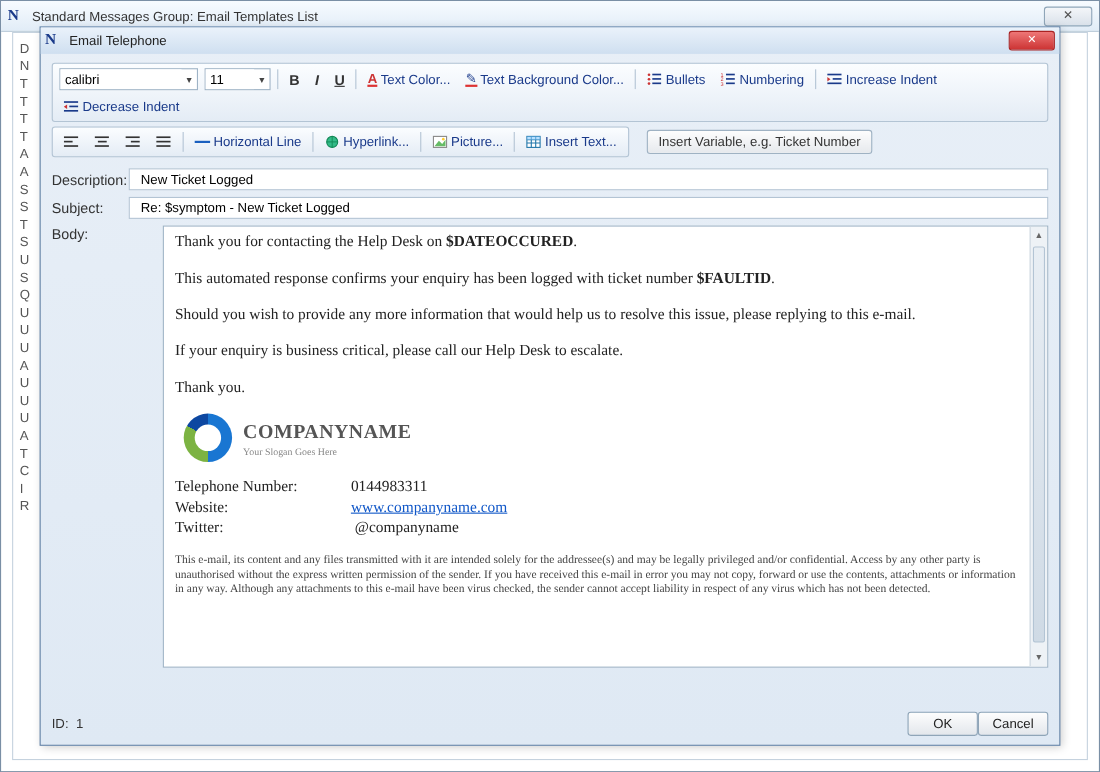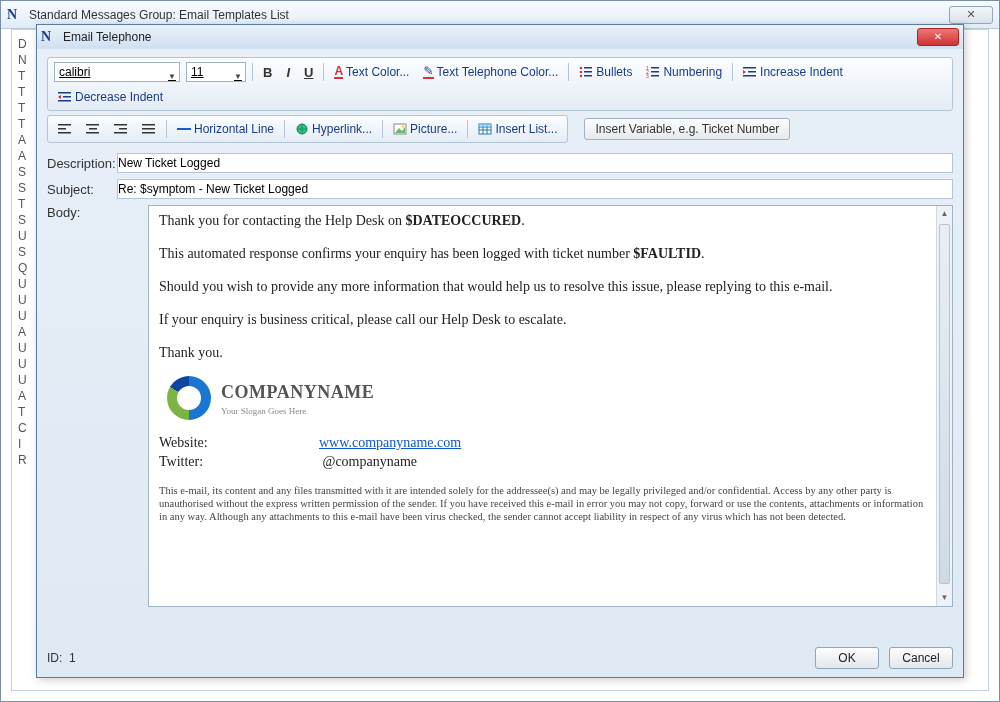--- a/index.html
+++ b/index.html
@@ -19,37 +19,37 @@
 .dialog-titlebar .icon { width: 16px; height: 16px; margin-right: 6px; font-weight: bold; font-family: Georgia, serif; color: #1a3a8a; font-size: 14px; }
 .dialog-titlebar .title { font-size: 12px; color: #222; }
 .dialog-close { margin-left: auto; width: 42px; height: 18px; background: linear-gradient(#e77,#c33); border: 1px solid #a22; border-radius: 3px; color: #fff; text-align: center; line-height: 16px; font-size: 10px; }
 
 .dialog-body { position: absolute; top: 24px; left: 0; right: 0; bottom: 0; padding: 8px 10px; }
 
 .toolbar { background: linear-gradient(#fbfdff,#e4ecf5); border: 1px solid #b3c4d4; border-radius: 3px; padding: 4px 6px; display: flex; align-items: center; gap: 6px; flex-wrap: wrap; margin-bottom: 4px; }
 .toolbar2 { display: flex; align-items: center; gap: 6px; margin-bottom: 10px; }
 .toolbar2 .toolbar { flex: 0 0 auto; margin-bottom: 0; }
 
-.combo { display: flex; align-items: flex-end; background: #fff; border: 1px solid #9eb3c6; height: 20px; text-decoration: underline; }
+.combo { display: flex; align-items: center; background: #fff; border: 1px solid #9eb3c6; height: 20px; }
 .combo input { border: none; outline: none; font-size: 12px; padding: 0 4px; height: 18px; }
 .combo .arrow { width: 14px; text-align: center; font-size: 8px; color: #444; cursor: pointer; }
 .font-name input { width: 110px; }
 .font-size input { width: 44px; }
 
 .tb-btn { display: flex; align-items: center; gap: 3px; padding: 2px 4px; cursor: pointer; color: #1a3a8a; font-size: 12px; border-radius: 2px; }
 .tb-btn .glyph { font-weight: bold; color: #333; font-size: 13px; }
 .tb-btn .under-red { border-bottom: 2px solid #d33; display: inline-block; line-height: 12px; }
 
 .sep { width: 1px; height: 18px; background: #b3c4d4; }
 
 .insert-var-btn { background: linear-gradient(#fdfdfd,#e6e9ed); border: 1px solid #9fb2c3; border-radius: 3px; padding: 3px 10px; font-size: 12px; color: #333; cursor: pointer; margin-left: 10px; }
 
 .form-row { display: flex; align-items: center; margin-bottom: 6px; }
 .form-label { width: 70px; font-size: 13px; color: #333; }
-.form-input { flex: 1; border: 1px solid #b3c4d4; background: #fff; height: 20px; padding: 0 0; font-size: 12px; }
+.form-input { flex: 1; border: 1px solid #b3c4d4; background: #fff; height: 20px; padding: 0 10px; font-size: 12px; }
 
 .body-row { display: flex; gap: 31px; }
 .body-area { flex: 1; border: 1px solid #9eb3c6; background: #fff; height: 402px; position: relative; overflow: hidden; }
 .body-content { position: absolute; inset: 0 16px 0 0; padding: 6px 10px; font-family: Liberation Serif, serif; font-size: 14px; color: #222; line-height: 1.35; overflow: hidden; }
 .body-content p { margin-bottom: 14px; }
 .body-scrollbar { position: absolute; right: 0; top: 0; bottom: 0; width: 16px; background: #eef2f6; border-left: 1px solid #cdd8e2; }
 .body-scrollbar .thumb { position: absolute; left: 2px; right: 2px; top: 18px; height: 360px; background: linear-gradient(#e8eef4,#cfdae5); border: 1px solid #b3c4d4; border-radius: 2px; }
 .body-scrollbar .arr { position: absolute; left: 0; right: 0; height: 16px; text-align: center; font-size: 8px; color: #666; line-height: 16px; }
 .body-scrollbar .arr.up { top: 0; } .body-scrollbar .arr.dn { bottom: 0; }
 
@@ -60,21 +60,21 @@
 .logo-text .small { font-size: 9px; color: #888; }
 
 .contact-row { display: flex; }
 .contact-row .lab { width: 160px; }
 .contact-row a { color: #1057c8; text-decoration: underline; }
 
 .disclaimer { font-size: 10.5px; color: #444; line-height: 1.25; margin-top: 12px; }
 
 .dialog-footer { position: absolute; bottom: 8px; left: 10px; right: 10px; display: flex; align-items: center; }
 .dialog-footer .id-label { font-size: 12px; color: #333; }
-.dialog-footer .btns { margin-left: auto; display: flex; gap: 10px; }
+.dialog-footer .btns { margin-left: auto; display: flex; }
 .win-btn { width: 64px; height: 22px; background: linear-gradient(#fdfdfd,#e3e7ec); border: 1px solid #8fa5b8; border-radius: 3px; font-size: 12px; color: #222; cursor: pointer; }
 
 svg.ico { width: 14px; height: 14px; }
 </style>
 </head>
 <body>
 
 <div class="parent-window">
   <div class="parent-titlebar">
     <span class="icon">N</span>
@@ -141,21 +141,21 @@
       <div class="tb-btn">
           <span class="glyph" style="text-decoration:underline">U</span>
         </div>
       <div class="sep"></div>
       <div class="tb-btn">
         <span class="under-red" style="color:#c33;font-weight:bold">A</span>
         <span>Text Color...</span>
       </div>
       <div class="tb-btn">
         <span class="under-red">✎</span>
-        <span>Text Telephone Color...</span>
+        <span>Text Background Color...</span>
       </div>
       <div class="sep"></div>
       <div class="tb-btn">
         <svg class="ico" viewBox="0 0 14 14">
             <circle cx="2" cy="3" r="1.2" fill="#c33"></circle>
             <rect x="5" y="2" width="8" height="1.5" fill="#1a3a8a"></rect>
             <circle cx="2" cy="7" r="1.2" fill="#c33"></circle>
             <rect x="5" y="6" width="8" height="1.5" fill="#1a3a8a"></rect>
             <circle cx="2" cy="11" r="1.2" fill="#c33"></circle>
             <rect x="5" y="10" width="8" height="1.5" fill="#1a3a8a"></rect>
@@ -249,21 +249,21 @@
         <div class="sep"></div>
         <div class="tb-btn">
           <svg class="ico" viewBox="0 0 14 14">
               <rect x="1" y="2" width="12" height="10" fill="#fff" stroke="#27a"></rect>
               <line x1="1" y1="5" x2="13" y2="5" stroke="#27a"></line>
               <line x1="1" y1="8" x2="13" y2="8" stroke="#27a"></line>
               <line x1="5" y1="2" x2="5" y2="12" stroke="#27a"></line>
               <line x1="9" y1="2" x2="9" y2="12" stroke="#27a"></line>
               <rect x="1" y="2" width="12" height="3" fill="#8cf" opacity="0.6"></rect>
             </svg>
-          <span>Insert List...</span>
+          <span>Insert Text...</span>
         </div>
       </div>
       <button class="insert-var-btn">Insert Variable, e.g. Ticket Number</button>
     </div>
 
     <div class="form-row">
       <div class="form-label">Description:</div>
       <input class="form-input" value="New Ticket Logged" style="">
     </div>
     <div class="form-row">
@@ -280,20 +280,24 @@
           <p>If your enquiry is business critical, please call our Help Desk to escalate.</p>
           <p>Thank you.</p>
           <div class="logo-block">
             <div class="logo-circle"></div>
             <div class="logo-text">
               <div class="big">COMPANYNAME</div>
               <div class="small">Your Slogan Goes Here</div>
             </div>
           </div>
           <div class="contact-row">
+              <span class="lab">Telephone Number:</span>
+              <span>0144983311</span>
+            </div>
+          <div class="contact-row">
               <span class="lab">Website:</span>
               <a href="#">www.companyname.com</a>
             </div>
           <div class="contact-row">
               <span class="lab">Twitter:</span>
               <span>&nbsp;</span>
               <span>@companyname</span>
             </div>
           <p class="disclaimer">This e-mail, its content and any files transmitted with it are intended solely for the addressee(s) and may be legally privileged and/or confidential. Access by any other party is unauthorised without the express written permission of the sender. If you have received this e-mail in error you may not copy, forward or use the contents, attachments or information in any way. Although any attachments to this e-mail have been virus checked, the sender cannot accept liability in respect of any virus which has not been detected.</p>
         </div>

